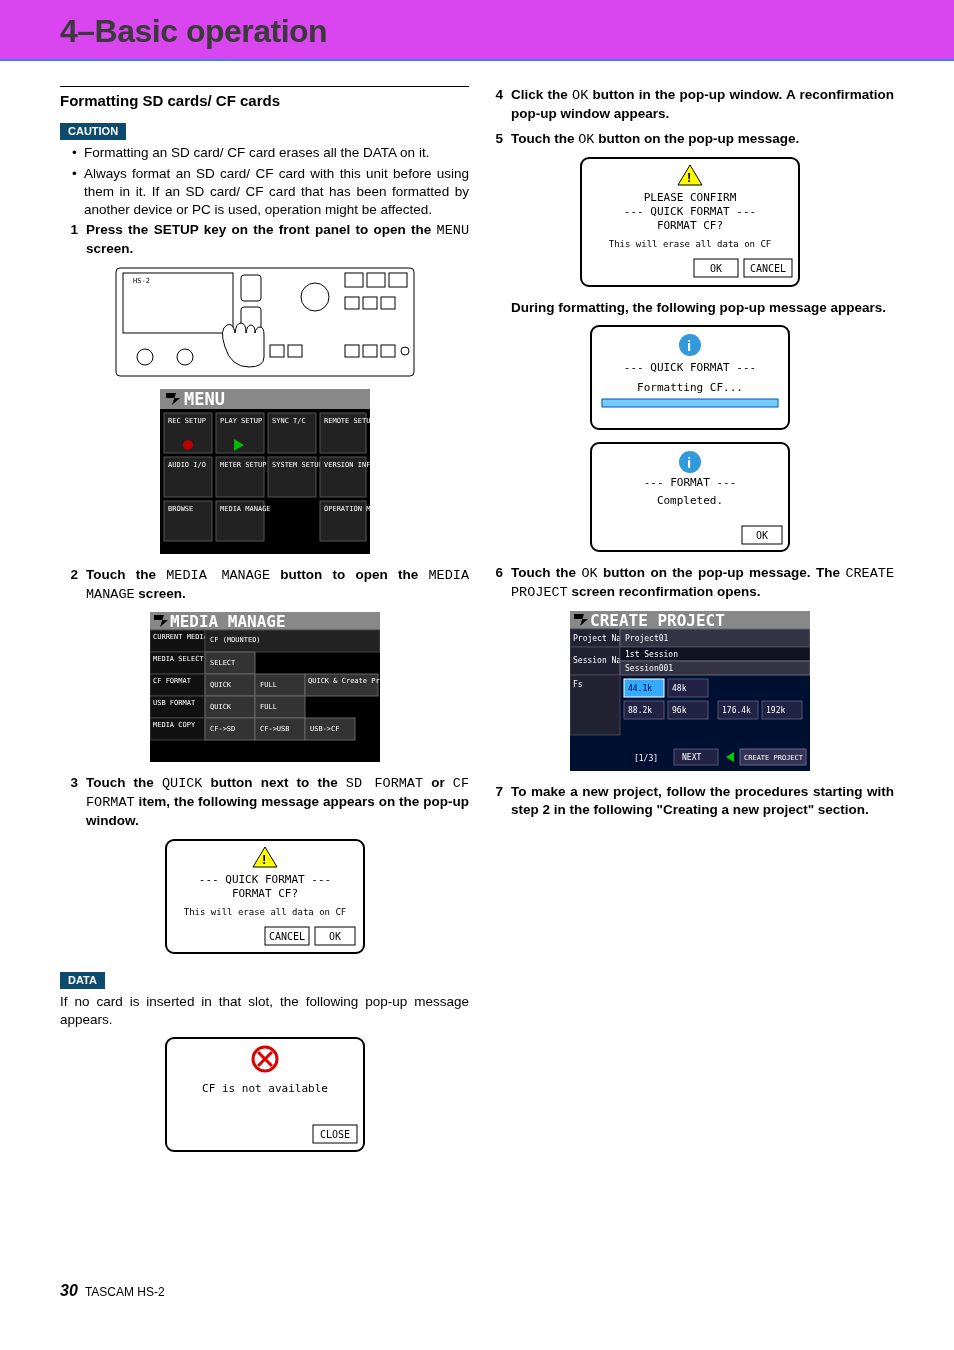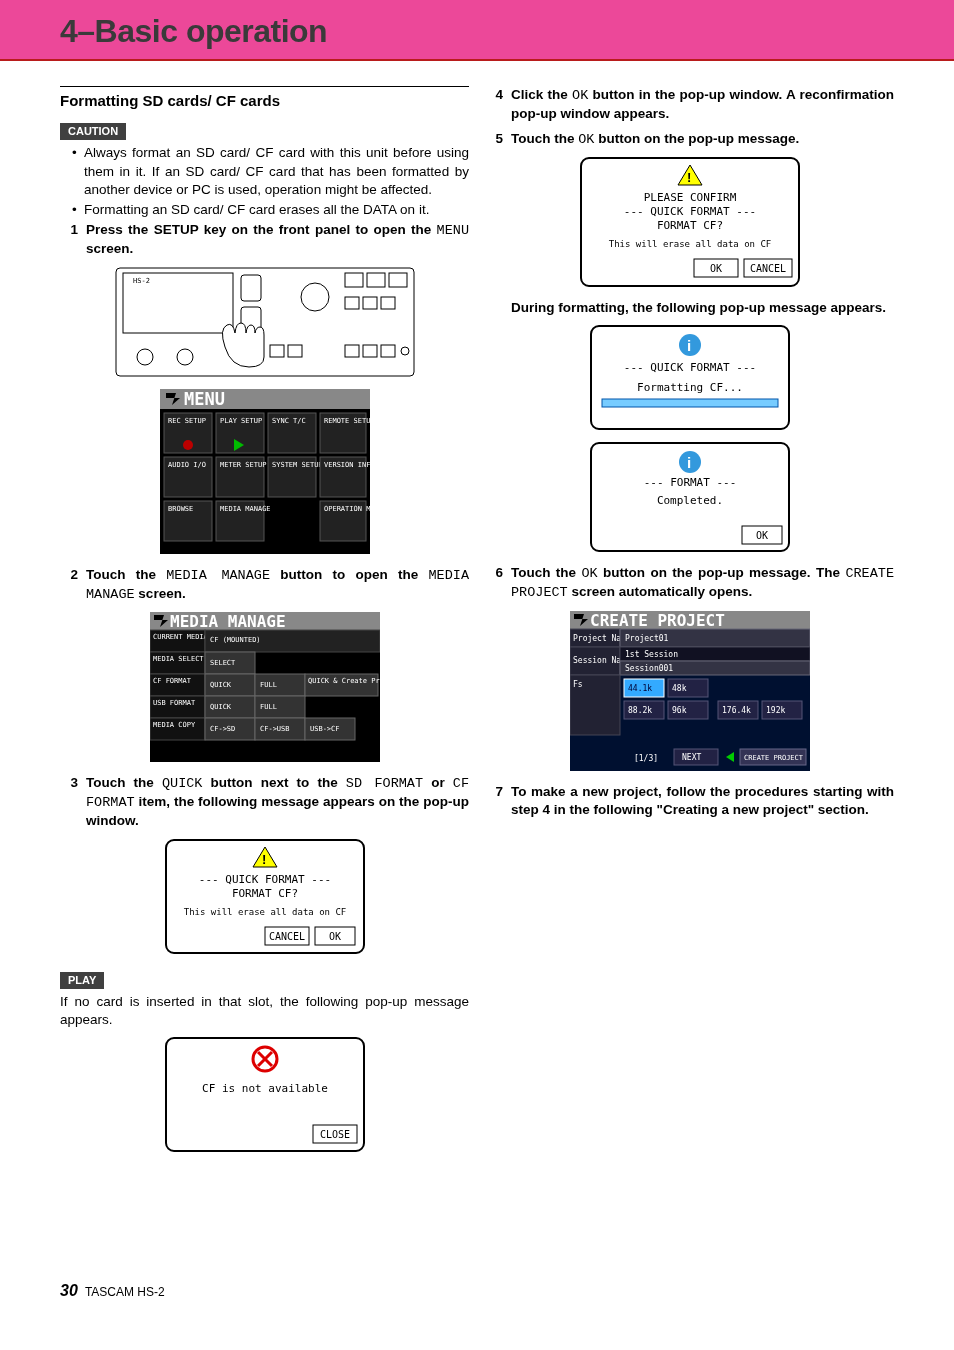--- a/index.html
+++ b/index.html
@@ -6,23 +6,23 @@
   html, body { width: 954px; height: 1350px; }
   body {
     font-family: "Helvetica Neue", Arial, sans-serif;
     font-size: 13.5px;
     line-height: 1.35;
     color: #000;
     background: #fff;
     position: relative;
   }
   .header-bar {
-    background: #ec4899;
+    background: #d946ef;
     padding: 10px 20px 6px 60px;
-    border-bottom: 2px solid #b91c1c;
+    border-bottom: 2px solid #3b82f6;
   }
   .header-bar h1 {
     font-size: 32px;
     font-weight: 700;
     color: #3a3a3a;
     letter-spacing: -0.5px;
   }
   .columns {
     display: flex;
     padding: 25px 60px 0 60px;
@@ -35,21 +35,21 @@
   .subhead {
     font-size: 15px;
     font-weight: 700;
     margin-bottom: 4px;
     padding-bottom: 2px;
     border-top: 1px solid #000;
     padding-top: 4px;
   }
   .tag {
     display: inline-block;
-    background: #404040;
+    background: #0c4a6e;
     color: #fff;
     font-size: 11px;
     font-weight: 700;
     padding: 1px 8px;
     margin: 6px 0 4px 0;
   }
   ul.bullets { list-style: none; padding-left: 12px; }
   ul.bullets li { position: relative; padding-left: 12px; margin-bottom: 2px; text-align: justify; }
   ul.bullets li::before {
     content: "•"; position: absolute; left: 0; top: 0;
@@ -95,22 +95,22 @@
 <div class="header-bar">
   <h1>4–Basic operation</h1>
 </div>
 
 <div class="columns">
 
   <div class="col">
     <div class="subhead">Formatting SD cards/ CF cards</div>
     <div class="tag">CAUTION</div>
     <ul class="bullets">
+      <li>Formatting an SD card/ CF card erases all the DATA on it.</li>
       <li>Always format an SD card/ CF card with this unit before using them in it. If an SD card/ CF card that has been formatted by another device or PC is used, operation might be affected.</li>
-      <li>Formatting an SD card/ CF card erases all the DATA on it.</li>
     </ul>
 
     <ol class="steps" start="1">
       <li>
         <span>Press the SETUP key on the front panel to open the </span><span class="mono">MENU</span><span> screen.</span>
       </li>
     </ol>
 
     
     <div class="fig">
@@ -254,21 +254,21 @@
         <text x="100" y="44" text-anchor="middle" font-family="monospace" font-size="11">--- QUICK FORMAT ---</text>
         <text x="100" y="58" text-anchor="middle" font-family="monospace" font-size="11">FORMAT CF?</text>
         <text x="100" y="76" text-anchor="middle" font-family="monospace" font-size="9">This will erase all data on CF</text>
         <rect x="100" y="88" width="44" height="18" fill="#fff" stroke="#000"></rect>
         <text x="122" y="101" text-anchor="middle" font-family="monospace" font-size="10">CANCEL</text>
         <rect x="150" y="88" width="40" height="18" fill="#fff" stroke="#000"></rect>
         <text x="170" y="101" text-anchor="middle" font-family="monospace" font-size="10">OK</text>
       </svg>
     </div>
 
-    <div class="tag">PLAY</div>
+    <div class="tag">DATA</div>
     <div class="para">If no card is inserted in that slot, the following pop-up message appears.</div>
 
     
     <div class="fig">
       <svg width="200" height="115" viewBox="0 0 200 115">
         <rect x="1" y="1" width="198" height="113" rx="8" fill="#fff" stroke="#000" stroke-width="2"></rect>
         <g>
           <circle cx="100" cy="22" r="12" fill="#fff" stroke="#d00" stroke-width="3"></circle>
           <line x1="93" y1="15" x2="107" y2="29" stroke="#d00" stroke-width="3"></line>
           <line x1="107" y1="15" x2="93" y2="29" stroke="#d00" stroke-width="3"></line>
@@ -333,21 +333,21 @@
         </g>
         <text x="100" y="44" text-anchor="middle" font-family="monospace" font-size="11">--- FORMAT ---</text>
         <text x="100" y="62" text-anchor="middle" font-family="monospace" font-size="11">Completed.</text>
         <rect x="152" y="84" width="40" height="18" fill="#fff" stroke="#000"></rect>
         <text x="172" y="97" text-anchor="middle" font-family="monospace" font-size="10">OK</text>
       </svg>
     </div>
 
     <ol class="steps" style="counter-reset: step 5">
       <li>
-        <span>Touch the </span><span class="mono">OK</span><span> button on the pop-up message. The </span><span class="mono">CREATE PROJECT</span><span> screen automatically opens.</span>
+        <span>Touch the </span><span class="mono">OK</span><span> button on the pop-up message. The </span><span class="mono">CREATE PROJECT</span><span> screen reconfirmation opens.</span>
       </li>
     </ol>
 
     <div class="fig">
       <svg width="240" height="160" viewBox="0 0 240 160">
         <rect x="0" y="0" width="240" height="160" fill="#001030"></rect>
         <rect x="0" y="0" width="240" height="18" fill="#888"></rect>
         <path d="M4 3 l10 0 l-4 12 l8 -7 l-14 0 z" fill="#000"></path>
         <text x="20" y="15" font-family="monospace" font-size="16" font-weight="bold" fill="#fff">CREATE PROJECT</text>
         <g font-family="monospace" font-size="8" fill="#fff">
@@ -382,21 +382,21 @@
           <rect x="104" y="138" width="44" height="16" fill="#224" stroke="#557"></rect>
             <text x="112" y="149">NEXT</text>
           <path d="M156 146 l8 -5 l0 10 z" fill="#0c0"></path>
           <rect x="170" y="138" width="66" height="16" fill="#335" stroke="#668"></rect>
             <text x="174" y="149" font-size="7">CREATE PROJECT</text>
         </g>
       </svg>
     </div>
 
     <ol class="steps" style="counter-reset: step 6">
-      <li>To make a new project, follow the procedures starting with step 4 in the following "Creating a new project" section.</li>
+      <li>To make a new project, follow the procedures starting with step 2 in the following "Creating a new project" section.</li>
     </ol>
   </div>
 </div>
 
 <div class="footer">
   <span class="pg">30</span>
   <span>TASCAM HS-2</span>
 </div>
 
 </body></html>

